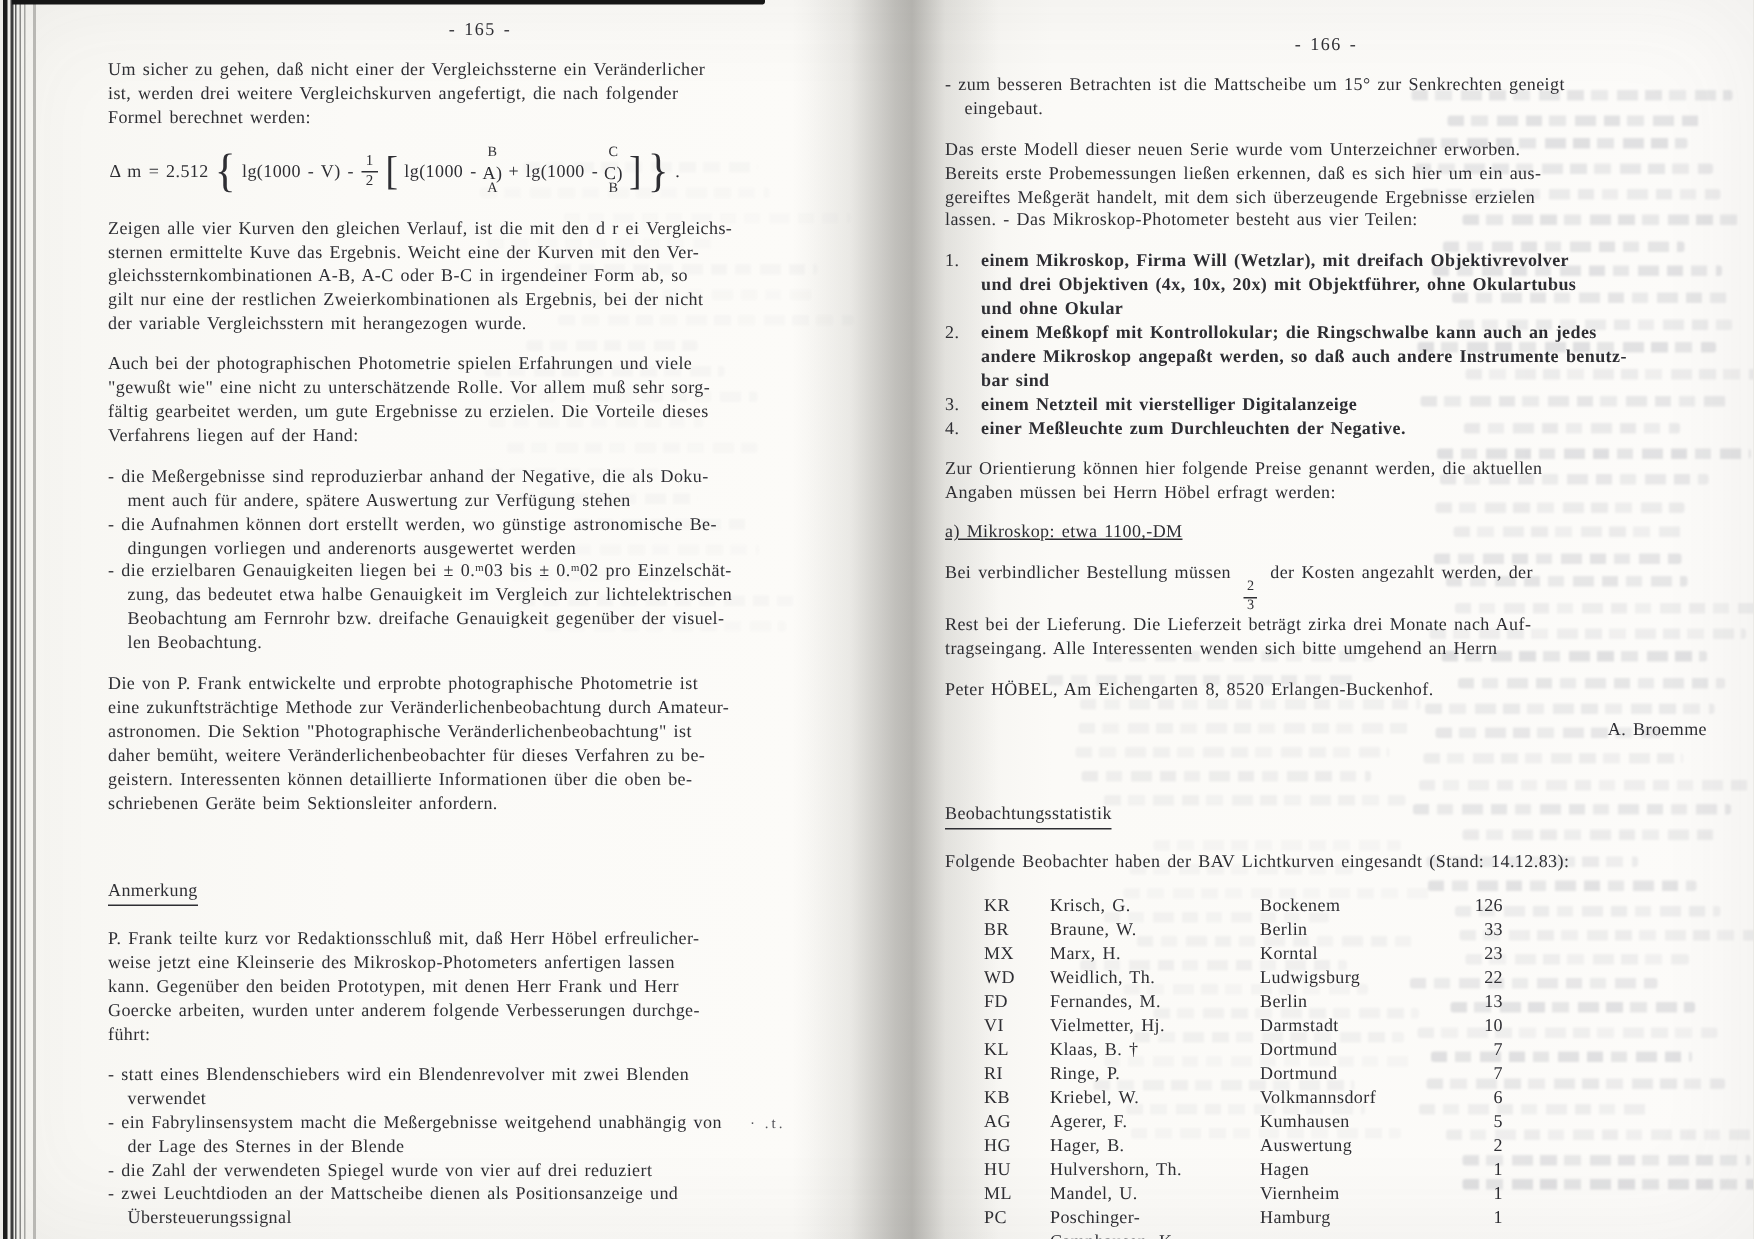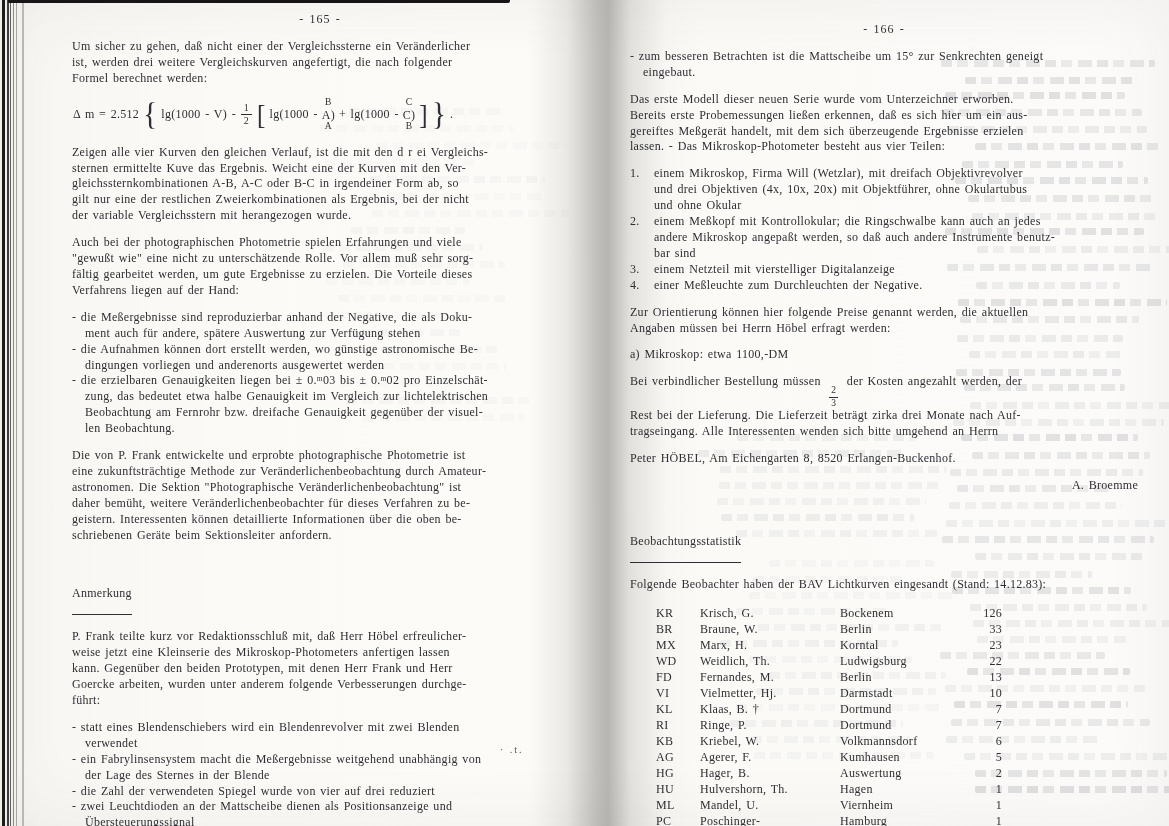--- a/index.html
+++ b/index.html
@@ -31,37 +31,37 @@
   }
   
   .page{position:absolute;font-size:12px;line-height:15.9px;letter-spacing:0.28px;word-spacing:1.3px;}
   .left-page{left:72px;top:12px;width:496px;}
   .right-page{left:630px;top:22px;width:508px;}
   .page-num{text-align:center;margin-bottom:11px;letter-spacing:1px;}
   .para{margin:0 0 11px 0;white-space:pre-line;}
   .hang{white-space:pre-line;padding-left:13px;text-indent:-13px;}
   .hang-list{margin:0 0 11px 0;}
   .sig{margin:3px 0 0 0;white-space:pre-line;text-align:right;}
-  .heading-underline{display:inline-block;border-bottom:1px solid #2e2e33;padding-bottom:12px;margin:32px 0 14px 0;}
+  .heading-underline{display:inline-block;border-bottom:1px solid #2e2e33;padding-bottom:1px;margin:32px 0 14px 0;}
   .stats-heading{margin-top:40px;}
   
   .formula{display:flex;align-items:center;gap:4px;margin:6px 0 13px 1px;white-space:nowrap;}
   .big{font-size:29px;line-height:1;transform:scaleY(1.08);font-weight:400;}
   .b2{font-size:25px;}
   .frac{display:inline-flex;flex-direction:column;align-items:center;font-size:10px;line-height:1.05;margin:0 1px;}
   .frac .bar{width:11px;border-top:1.2px solid #2e2e33;margin:1px 0;}
   .stack{display:inline-flex;flex-direction:column;align-items:center;font-size:9.5px;line-height:1;}
   .stack .sm{font-size:12px;margin:1.5px 0;}
   
   .parts{margin:0 0 11px 0;}
   .part-row{display:grid;grid-template-columns:24px 1fr;}
-  .part-text{white-space:pre-line;}
+  .part-text{white-space:pre-line;font-weight:bold;}
   
   .price-items{margin:0 0 11px 0;}
-  .price-items div{white-space:pre-line;}
+  .price-items div{white-space:pre-line;text-decoration:underline;}
   
   .order{margin:2px 0 11px 0;}
   .order .pre{white-space:pre-line;}
   .ofrac{display:inline-flex;flex-direction:column;align-items:center;font-size:9.5px;line-height:1;vertical-align:-8px;margin:0 4px;}
   .ofrac .bar{width:9px;border-top:1px solid #2e2e33;margin:1px 0;}
   
   .obs-table{margin:12px 0 0 0;}
   .obs-row{display:grid;grid-template-columns:44px 140px 122px 40px;padding-left:26px;line-height:16px;}
   .obs-count{text-align:right;}
   .obs-name{white-space:pre-line;}

